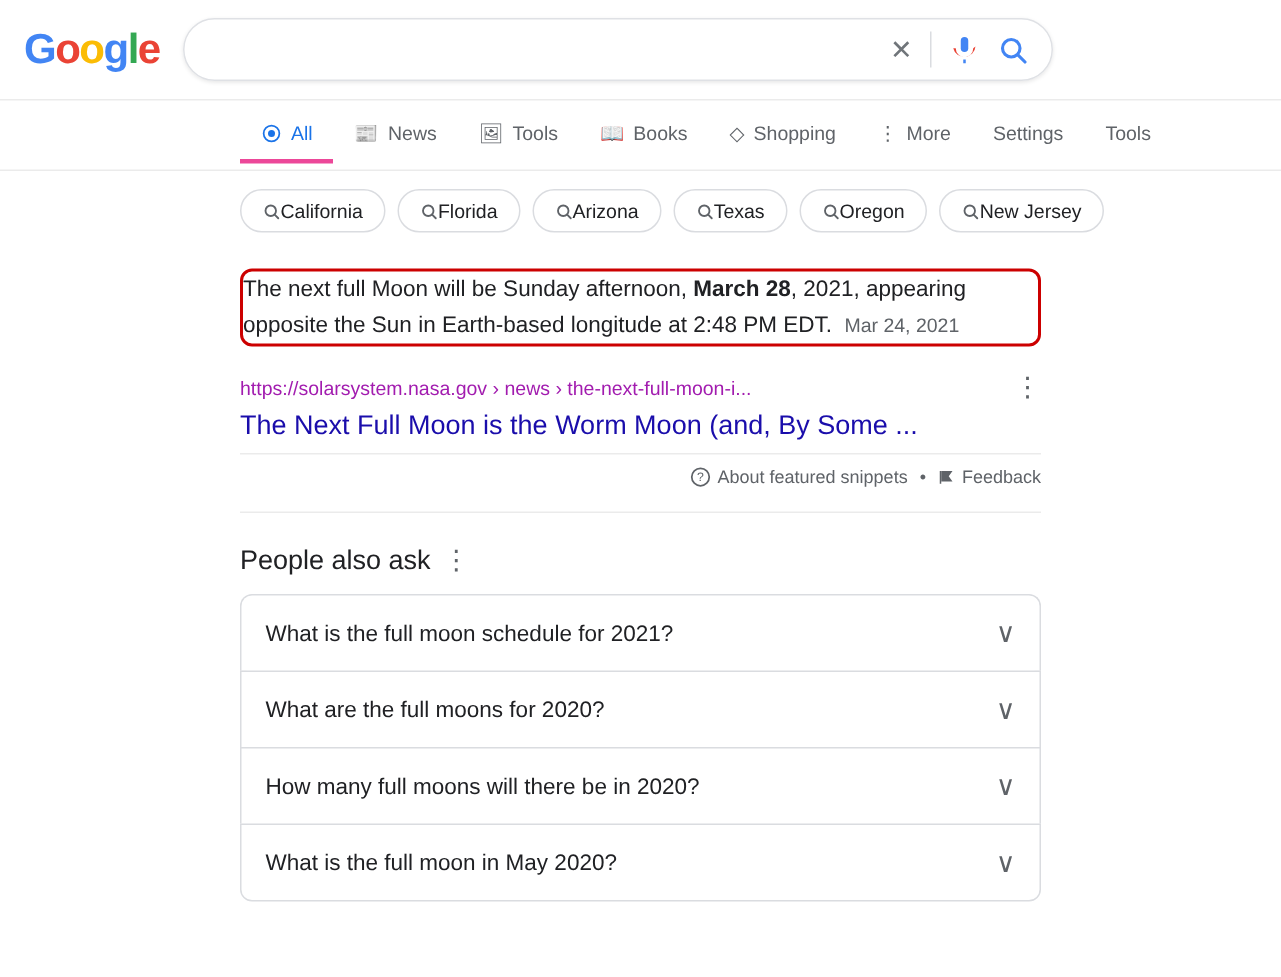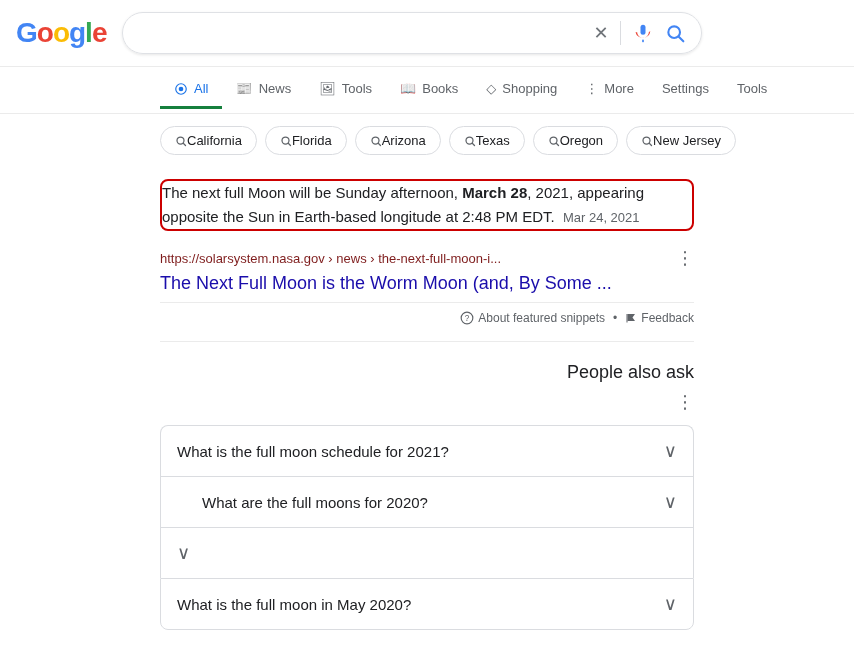--- a/index.html
+++ b/index.html
@@ -19,52 +19,52 @@
     .search-input { flex: 1; border: none; outline: none; font-size: 16px; color: #202124; background: transparent; }
     .search-icons { display: flex; align-items: center; gap: 12px; }
     .icon-btn { background: none; border: none; cursor: pointer; display: flex; align-items: center; }
     .clear-icon { color: #70757a; font-size: 18px; }
     .mic-icon { color: #4285F4; font-size: 18px; }
     .search-icon-btn { color: #4285F4; font-size: 18px; }
 
     
     .nav-tabs { display: flex; align-items: center; padding: 4px 160px; gap: 0; border-bottom: 1px solid #ebebeb; }
     .nav-tab { display: flex; align-items: center; gap: 6px; padding: 10px 14px; cursor: pointer; color: #5f6368; font-size: 13px; text-decoration: none; border-bottom: 3px solid transparent; white-space: nowrap; }
-    .nav-tab.active { color: #1a73e8; border-bottom: 3px solid #15803d; }
+    .nav-tab.active { color: #1a73e8; border-bottom: 3px solid #ec4899; }
     .nav-divider { flex: 1; }
     .nav-right { display: flex; gap: 0; }
     .nav-right .nav-tab { color: #5f6368; }
 
     
     .filter-chips { display: flex; gap: 8px; padding: 12px 160px; overflow-x: auto; }
     .filter-chip { display: flex; align-items: center; gap: 0; padding: 6px 14px; border: 1px solid #dadce0; border-radius: 20px; cursor: pointer; font-size: 13px; color: #202124; white-space: nowrap; background: #fff; }
 
     
     .main-content { padding: 12px 160px; max-width: 860px; }
 
     
     .featured-snippet { border: 2px solid #cc0000; border-radius: 8px; padding: 0; margin-bottom: 16px; }
     .snippet-text { font-size: 15px; line-height: 1.6; color: #202124; }
     .snippet-text strong { font-weight: 700; }
     .snippet-date { color: #5f6368; font-size: 13px; margin-left: 4px; }
 
     
     .result-source { display: flex; align-items: center; justify-content: space-between; margin-bottom: 4px; }
-    .source-url { color: #7f1d1d; font-size: 13px; }
+    .source-url { color: #a21caf; font-size: 13px; }
     .source-more-btn { background: none; border: none; cursor: pointer; color: #5f6368; font-size: 18px; }
     .result-title { color: #1a0dab; font-size: 18px; text-decoration: none; display: block; margin-bottom: 4px; }
 
     
     .snippet-info-row { display: flex; align-items: center; justify-content: flex-end; gap: 8px; padding: 8px 0; border-top: 1px solid #ebebeb; margin-top: 8px; color: #5f6368; font-size: 12px; }
     .snippet-info-row a { color: #5f6368; text-decoration: none; display: flex; align-items: center; gap: 4px; }
     .dot-sep { color: #5f6368; }
 
     
     .paa-section { margin-top: 20px; }
-    .paa-header { display: flex; align-items: flex-end; gap: 8px; font-size: 18px; font-weight: 500; margin-bottom: 12px; color: #202124; flex-direction: column; }
+    .paa-header { display: flex; align-items: center; gap: 8px; font-size: 18px; font-weight: 500; margin-bottom: 12px; color: #202124; }
     .paa-more-btn { background: none; border: none; cursor: pointer; color: #5f6368; font-size: 18px; }
     .paa-item { border: 1px solid #dadce0; border-radius: 0; margin-bottom: 0; }
     .paa-item:first-of-type { border-radius: 8px 8px 0 0; }
     .paa-item:last-of-type { border-radius: 0 0 8px 8px; }
     .paa-item + .paa-item { border-top: none; }
     .paa-question { display: flex; align-items: center; justify-content: space-between; padding: 14px 16px; cursor: pointer; font-size: 15px; color: #202124; }
     .chevron-icon { color: #5f6368; font-size: 18px; }
   </style>
 </head>
 <body>
@@ -224,28 +224,29 @@
       <span>People also ask</span>
       <button class="paa-more-btn">⋮</button>
     </div>
 
     <div class="paa-item" style="border-radius: 8px 8px 0 0; border: 1px solid #dadce0; border-bottom: none;">
       <div class="paa-question">
         <span>What is the full moon schedule for 2021?</span>
         <span class="chevron-icon">∨</span>
       </div>
     </div>
-    <div class="paa-item" style="border: 1px solid #dadce0; border-bottom: none; padding-left: 25px;">
+    <div class="paa-item" style="border: 1px solid #dadce0; border-bottom: none;">
       <div class="paa-question">
         <span>What are the full moons for 2020?</span>
         <span class="chevron-icon">∨</span>
       </div>
     </div>
     <div class="paa-item" style="border: 1px solid #dadce0; border-bottom: none;">
       <div class="paa-question">
+        <span>How many full moons will there be in 2020?</span>
         <span class="chevron-icon">∨</span>
       </div>
     </div>
     <div class="paa-item" style="border: 1px solid #dadce0; border-radius: 0 0 8px 8px;">
       <div class="paa-question">
         <span>What is the full moon in May 2020?</span>
         <span class="chevron-icon">∨</span>
       </div>
     </div>
   </div>

